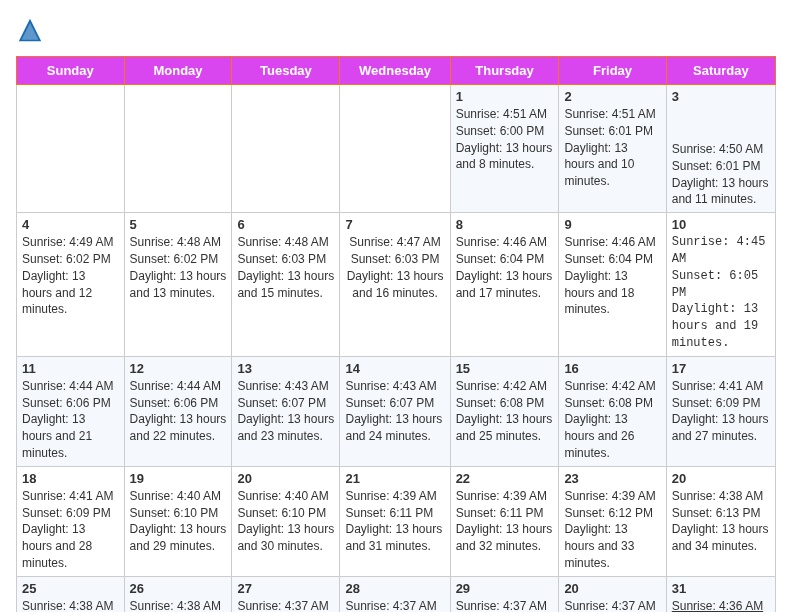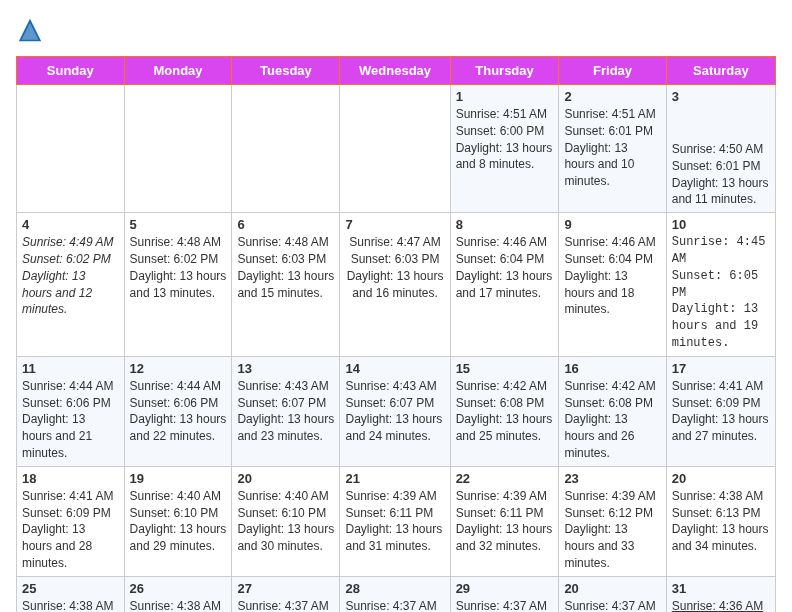--- a/index.html
+++ b/index.html
@@ -150,21 +150,21 @@
         <td>
           <span class="day-num">3</span>
           <div class="day-info" style="white-space: pre-line; margin-top: 37px;">Sunrise: 4:50 AM
 Sunset: 6:01 PM
 Daylight: 13 hours and 11 minutes.</div>
         </td>
       </tr>
       <tr>
         <td>
           <span class="day-num">4</span>
-          <div class="day-info" style="white-space: pre-line; font-style: italic;">Sunrise: 4:49 AM
+          <div class="day-info" style="white-space: pre-line;">Sunrise: 4:49 AM
 Sunset: 6:02 PM
 Daylight: 13 hours and 12 minutes.</div>
         </td>
         <td>
           <span class="day-num">5</span>
           <div class="day-info" style="white-space: pre-line;">Sunrise: 4:48 AM
 Sunset: 6:02 PM
 Daylight: 13 hours and 13 minutes.</div>
         </td>
         <td>

